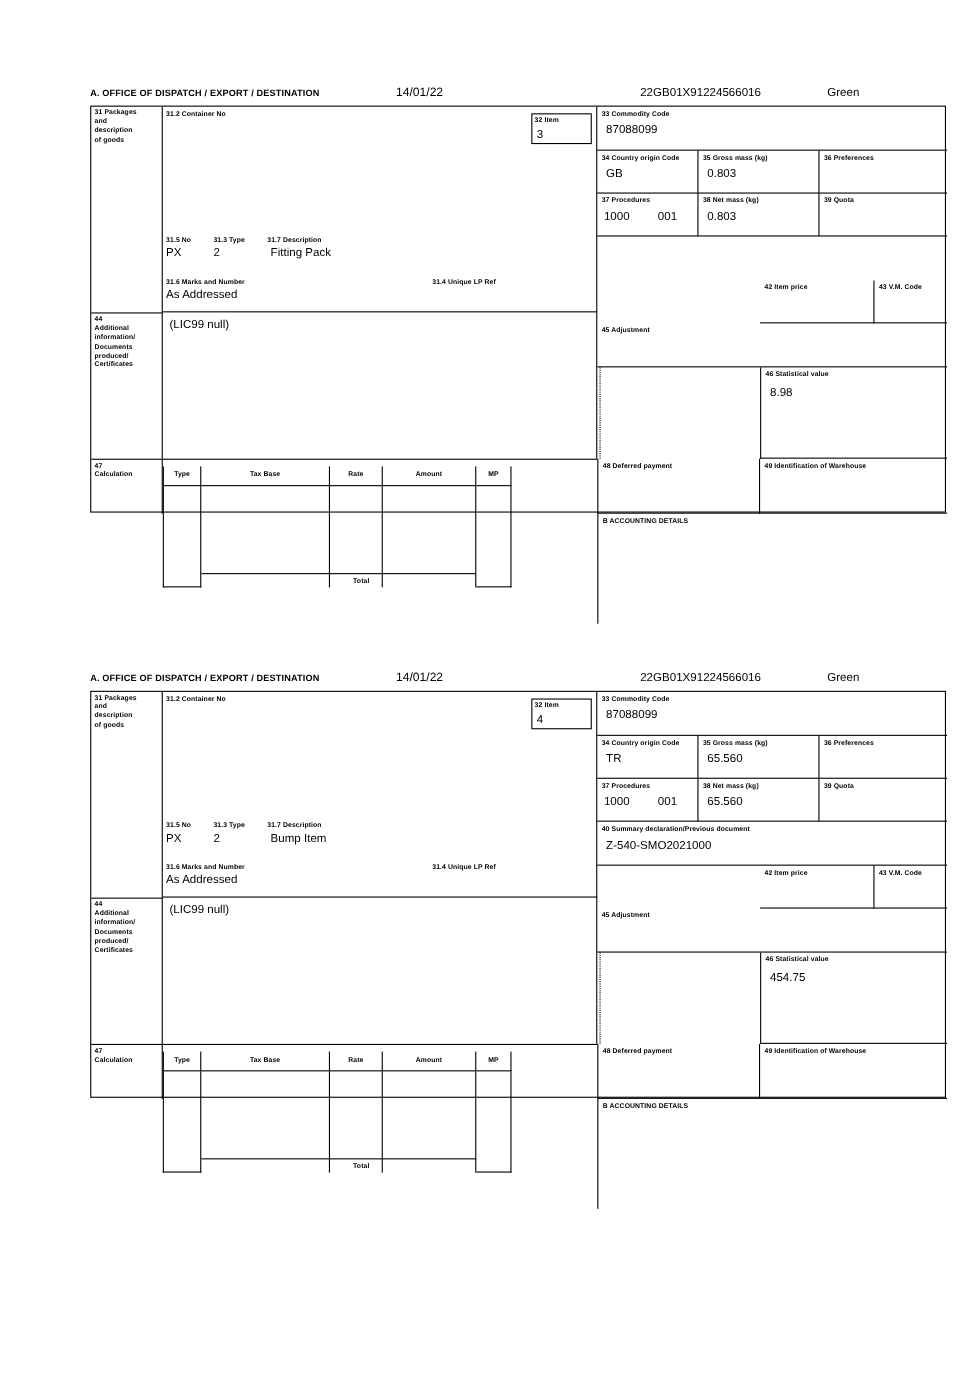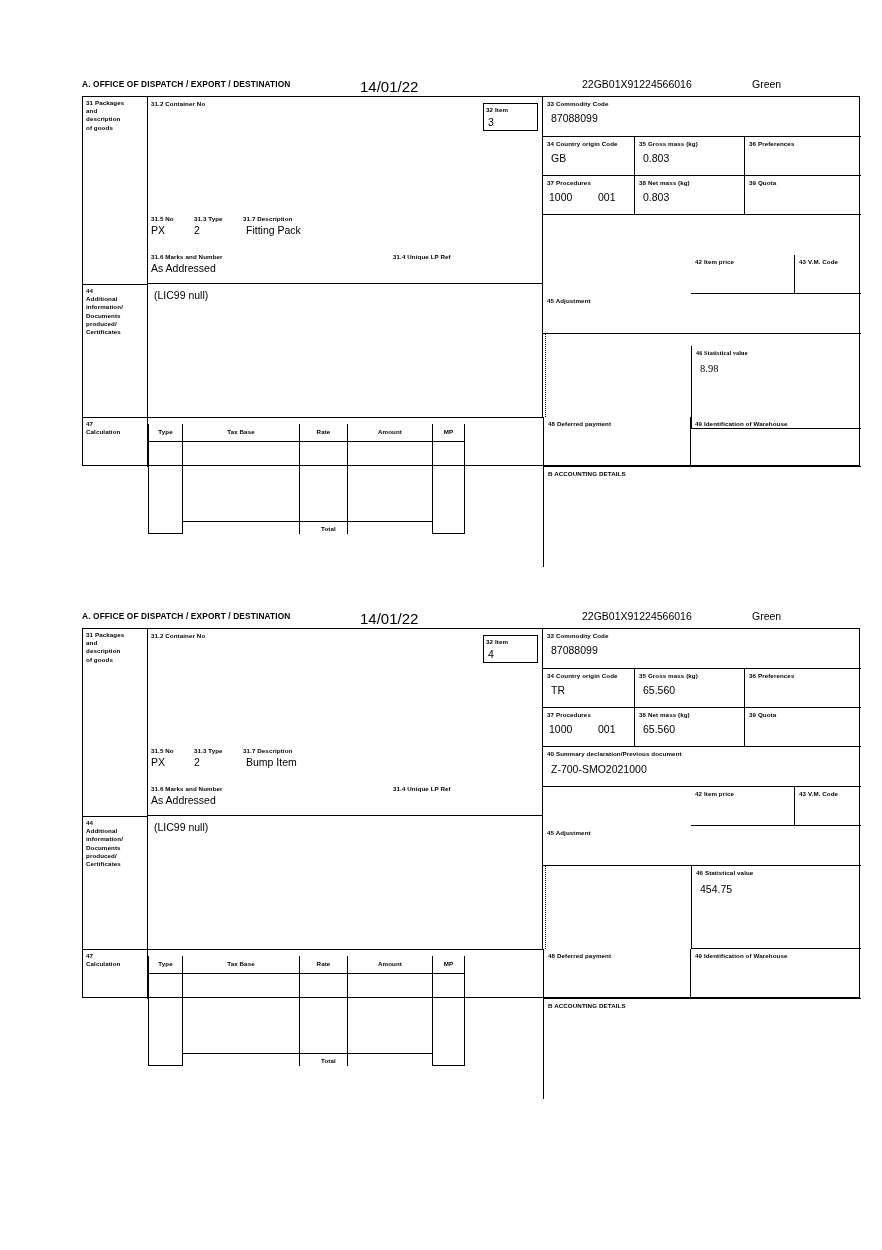--- a/index.html
+++ b/index.html
@@ -40,21 +40,21 @@
     position: absolute;
     left: 0;
     top: 1px;
     font-size: 8.3px;
     letter-spacing: 0.15px;
   }
   .hdr .date {
     position: absolute;
     left: 278px;
     top: 0px;
-    font-size: 15px;
+    font-size: 11px;
   }
   .hdr .mrn {
     position: absolute;
     left: 500px;
     top: 0px;
     font-size: 10.5px;
   }
   .hdr .status {
     position: absolute;
     left: 670px;
@@ -211,21 +211,21 @@
       <div class="cell br" style="left:65px; top:187px; width:395px; height:133px;">
         <div class="val" style="position:absolute; left:6px; top:5px;">(LIC99 null)</div>
       </div>
 
       <div class="cell bb" style="left:460px; top:197px; width:318px; height:40px;">
         <div class="lbl lbl-b" style="position:absolute; left:4px; top:3px;">45 Adjustment</div>
         <div class="val" style="position:absolute; left:8px; top:15px;"></div>
       </div>
 
       <div class="cell dotted-l" style="left:462px; top:237px; width:1px; height:83px;"></div>
-      <div class="cell bl bb" style="left:608px; top:249px; width:170px; height:83px;font-family:Liberation Serif, serif;">
+      <div class="cell bl bb" style="left:608px; top:237px; width:170px; height:83px;">
         <div class="lbl lbl-b" style="position:absolute; left:4px; top:3px;">46 Statistical value</div>
         <div class="val" style="position:absolute; left:8px; top:17px;">8.98</div>
       </div>
 
       <div class="cell br bt" style="left:0; top:320px; width:65px; height:50px;">
         <div class="lbl lbl-b pad" style="white-space:pre-line;">47
 Calculation</div>
       </div>
 
       <div class="cell bt" style="left:65px; top:320px; width:395px; height:50px;"></div>
@@ -341,21 +341,21 @@
         <div class="lbl lbl-b" style="position:absolute; left:4px; top:3px;">38 Net mass (kg)</div>
         <div class="val" style="position:absolute; left:8px; top:15px;">65.560</div>
       </div>
       <div class="cell bb" style="left:662px; top:79px; width:116px; height:39px;">
         <div class="lbl lbl-b" style="position:absolute; left:4px; top:3px;">39 Quota</div>
         <div class="val" style="position:absolute; left:8px; top:15px;"></div>
       </div>
 
       <div class="cell bb" style="left:460px; top:118px; width:318px; height:40px;">
         <div class="lbl lbl-b" style="position:absolute; left:4px; top:3px;">40 Summary declaration/Previous document</div>
-        <div class="val" style="position:absolute; left:8px; top:16px;">Z-700-SMO2021000</div>
+        <div class="val" style="position:absolute; left:8px; top:16px;">Z-540-SMO2021000</div>
       </div>
 
       <div class="cell bb br" style="left:608px; top:158px; width:104px; height:39px;">
         <div class="lbl lbl-b" style="position:absolute; left:4px; top:3px;">42 Item price</div>
         <div class="val" style="position:absolute; left:8px; top:15px;"></div>
       </div>
       <div class="cell bb" style="left:712px; top:158px; width:66px; height:39px;">
         <div class="lbl lbl-b" style="position:absolute; left:4px; top:3px;">43 V.M. Code</div>
         <div class="val" style="position:absolute; left:8px; top:15px;"></div>
       </div>

